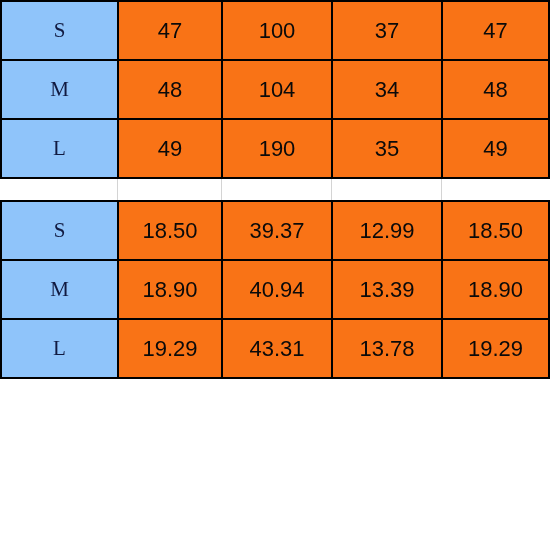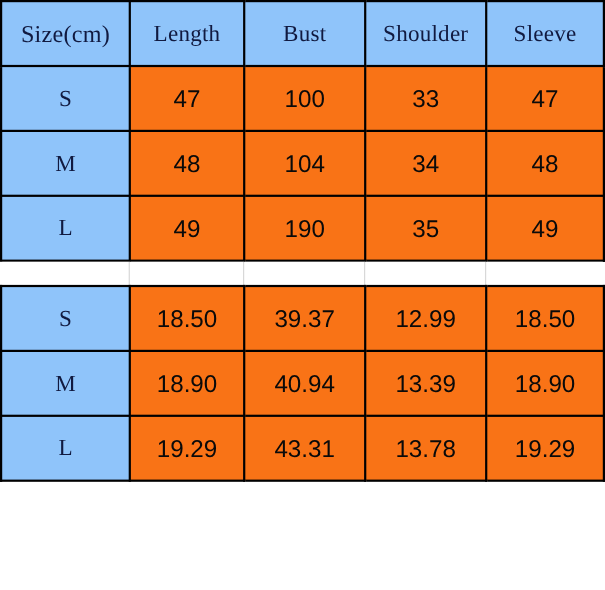--- a/index.html
+++ b/index.html
@@ -121,33 +121,26 @@
   <div class="tbl-wrap">
     <table class="size-table">
       <colgroup>
         <col class="c-size">
         <col class="c-length">
         <col class="c-bust">
         <col class="c-shoulder">
         <col class="c-sleeve">
       </colgroup>
       <tbody>
-        <tr class="header-row">
-          <td class="blue size-head">Size(cm)</td>
-          <td class="blue">Length</td>
-          <td class="blue">Bust</td>
-          <td class="blue">Shoulder</td>
-          <td class="blue">Sleeve</td>
-        </tr>
 
         <tr class="body-row">
           <td class="blue">S</td>
           <td class="white">47</td>
           <td class="white">100</td>
-          <td class="white">33</td>
+          <td class="white">37</td>
           <td class="white">47</td>
         </tr>
 
         <tr class="body-row">
           <td class="blue">M</td>
           <td class="white">48</td>
           <td class="white">104</td>
           <td class="white">34</td>
           <td class="white">48</td>
         </tr>

